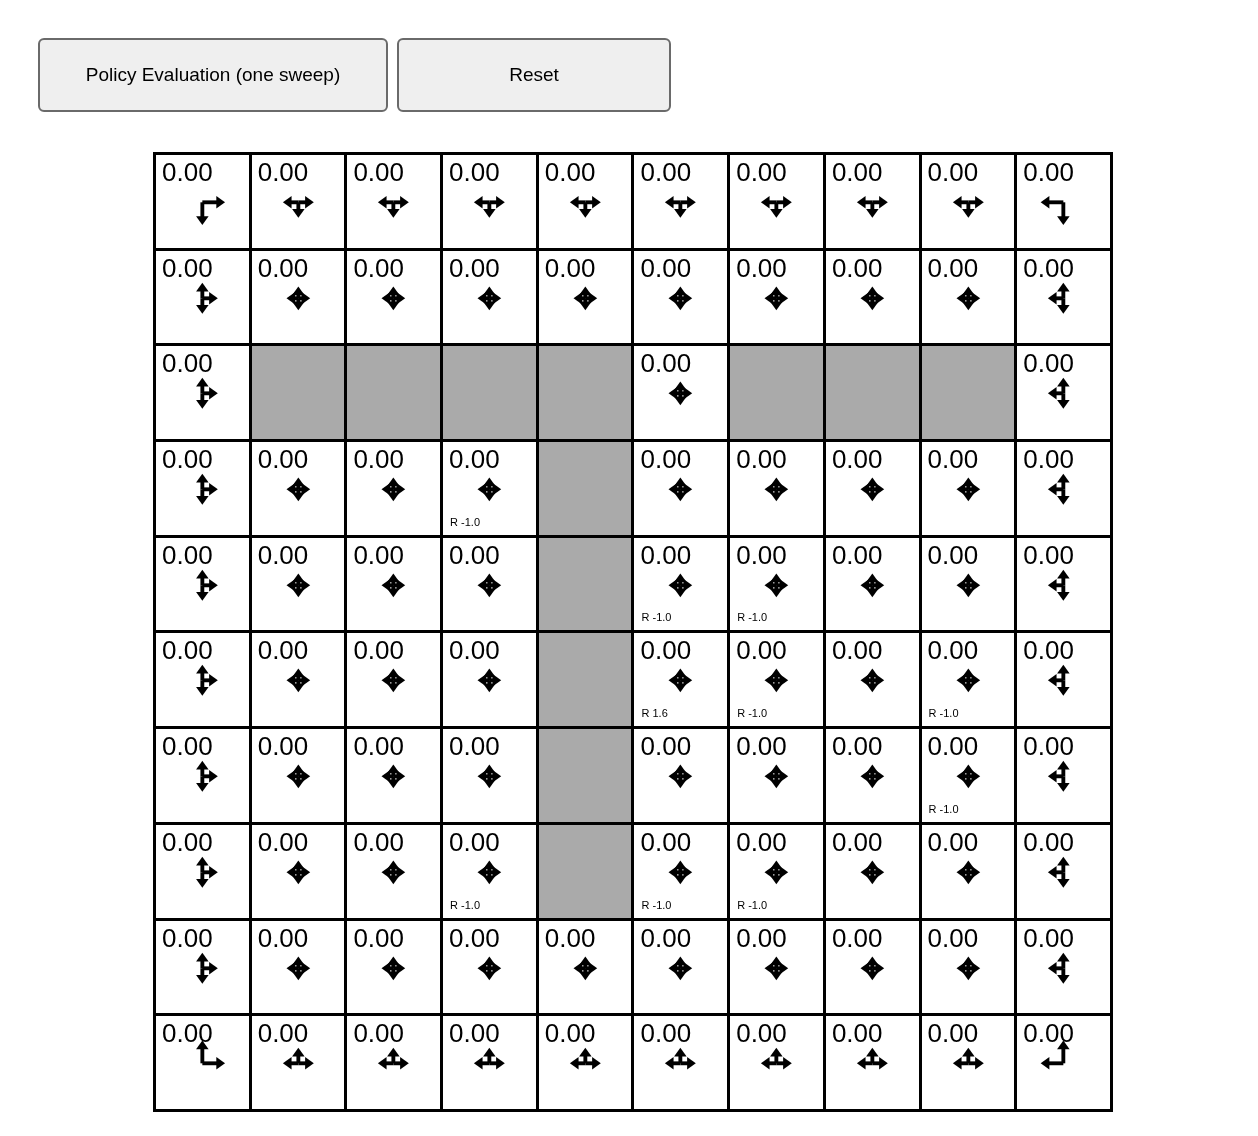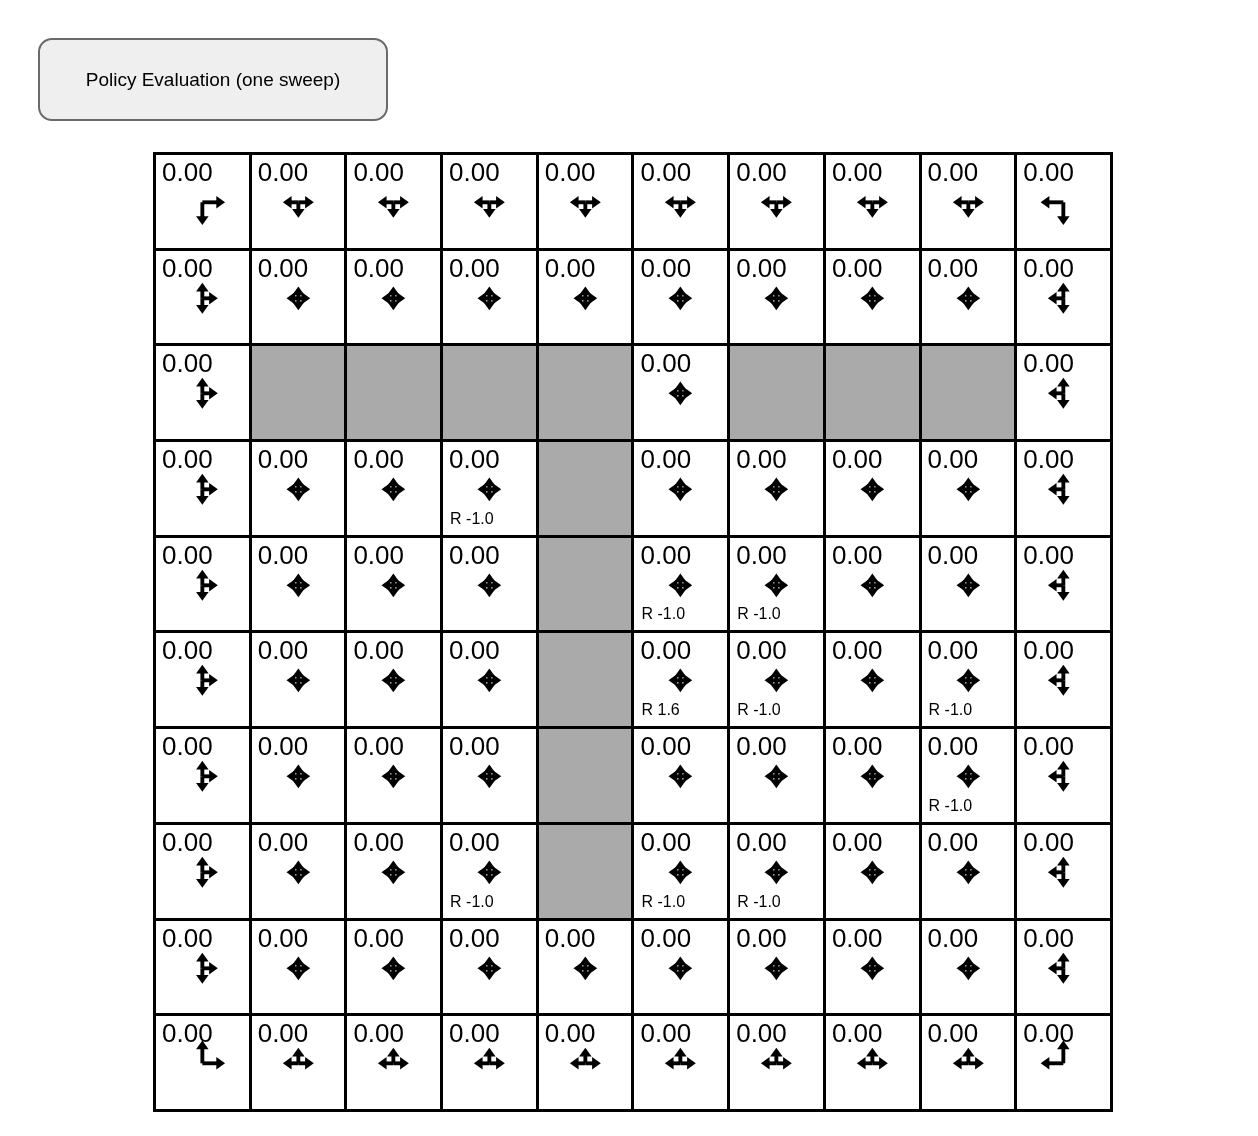--- a/index.html
+++ b/index.html
@@ -2,45 +2,46 @@
 <html><head>
 <meta charset="utf-8">
 <style>
   html,body{margin:0;padding:0}
   body{
     width:1258px;height:1136px;position:relative;overflow:hidden;
     background:#ffffff;font-family:"Liberation Sans",sans-serif;color:#000;
   }
   .toolbar{position:absolute;left:38px;top:38px;display:flex;gap:9px}
   .btn{
-    height:83px;background:#efefef;border:2px solid #6a6a6a;border-radius:14px;
+    height:74px;background:#efefef;border:2px solid #6a6a6a;border-radius:6px;
     font-family:"Liberation Sans",sans-serif;font-size:19px;color:#000;
     display:flex;align-items:center;justify-content:center;cursor:pointer;
   }
   .b0{width:350px}.b1{width:270px}.b2{width:269px}.b3{width:274px}
   .grid{
     position:absolute;left:153px;top:152px;width:960px;height:960px;
     box-sizing:border-box;display:grid;
     grid-template-columns:repeat(10,1fr);grid-template-rows:repeat(10,1fr);
     gap:3px;padding:3px;background:#000;
   }
   .cell{position:relative;background:#fff}
   .cell.wall{background:#aaaaaa}
   .val{
     position:absolute;left:6px;top:3px;font-size:26px;line-height:1.15;
     letter-spacing:0;white-space:nowrap;z-index:1;
   }
-  .rlabel{position:absolute;left:7px;bottom:7px;font-size:16px;z-index:1}
+  .rlabel{position:absolute;left:7px;bottom:7px;font-size:11px;z-index:1}
   svg.arrows{position:absolute;left:0;top:0;width:100%;height:100%;z-index:2}
 </style>
 </head>
 <body>
 
 <div class="toolbar">
   <button class="btn b0">Policy Evaluation (one sweep)</button>
+  <button class="btn b3">Reset</button>
 </div>
 
 <div class="grid" style="background: rgb(0, 0, 0);">
     <div class="cell" style="background: rgb(255, 255, 255);">
       <span class="val">0.00</span>
       <svg viewBox="0 0 96 96" class="arrows">
         <line x1="48" y1="49" x2="64.5" y2="49" stroke="#000000" stroke-width="4"></line>
         <polygon points="71.5,49 62.5,55.5 62.5,42.5" fill="#000000"></polygon>
         <line x1="48" y1="49" x2="48" y2="65.5" stroke="#000000" stroke-width="4"></line>
         <polygon points="48,72.5 41.5,63.5 54.5,63.5" fill="#000000"></polygon>

